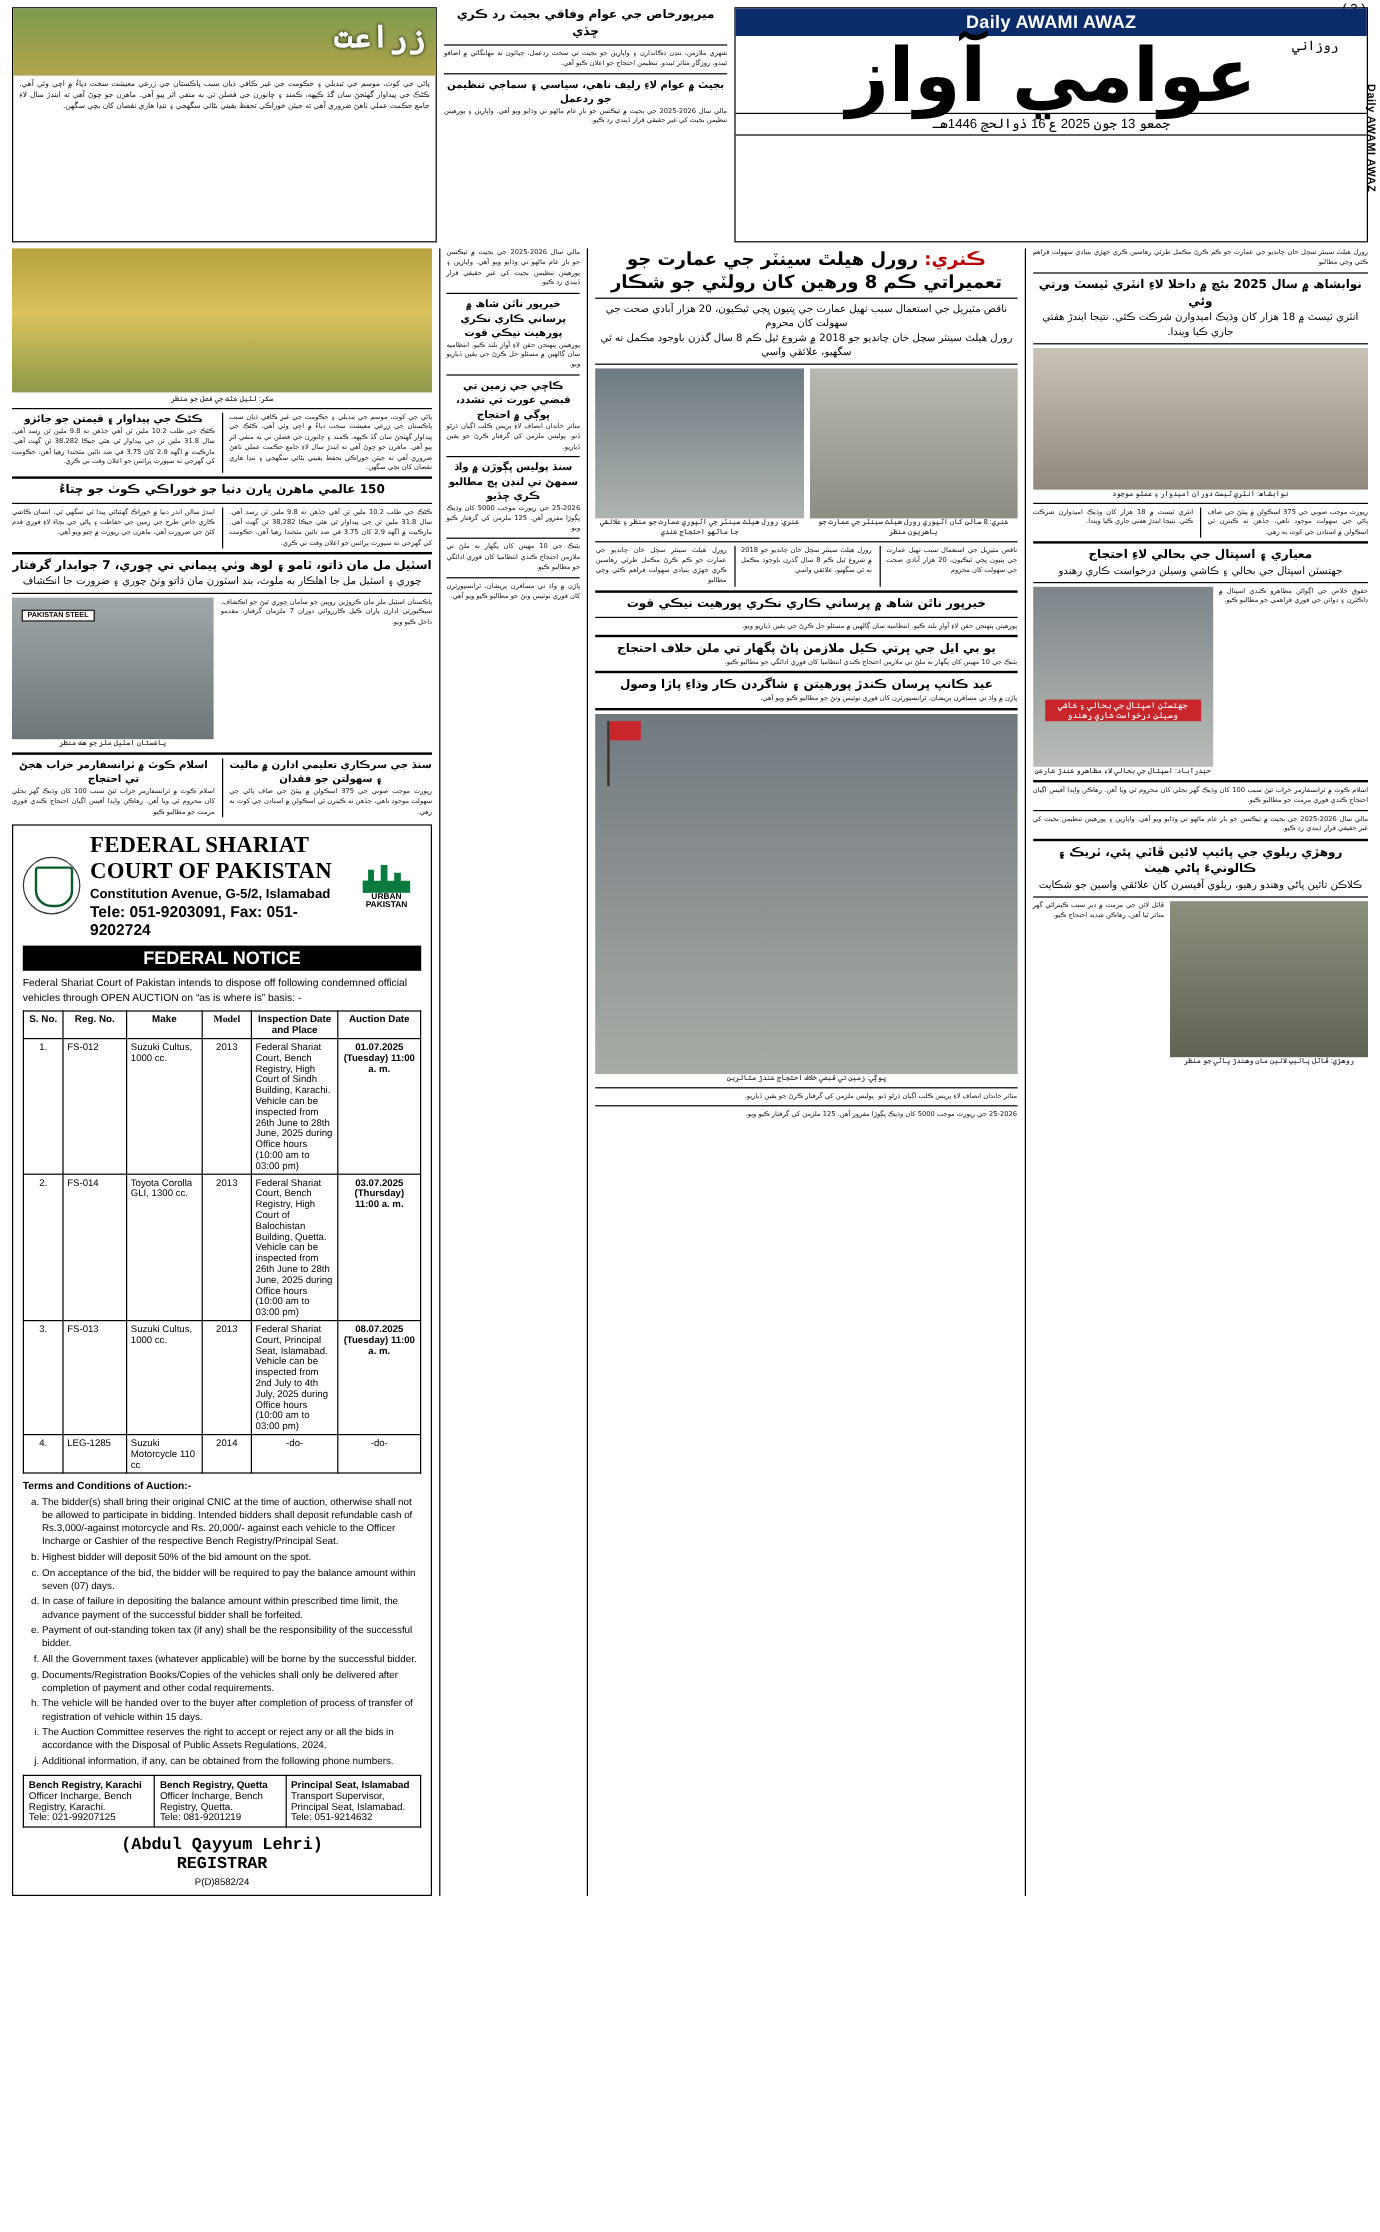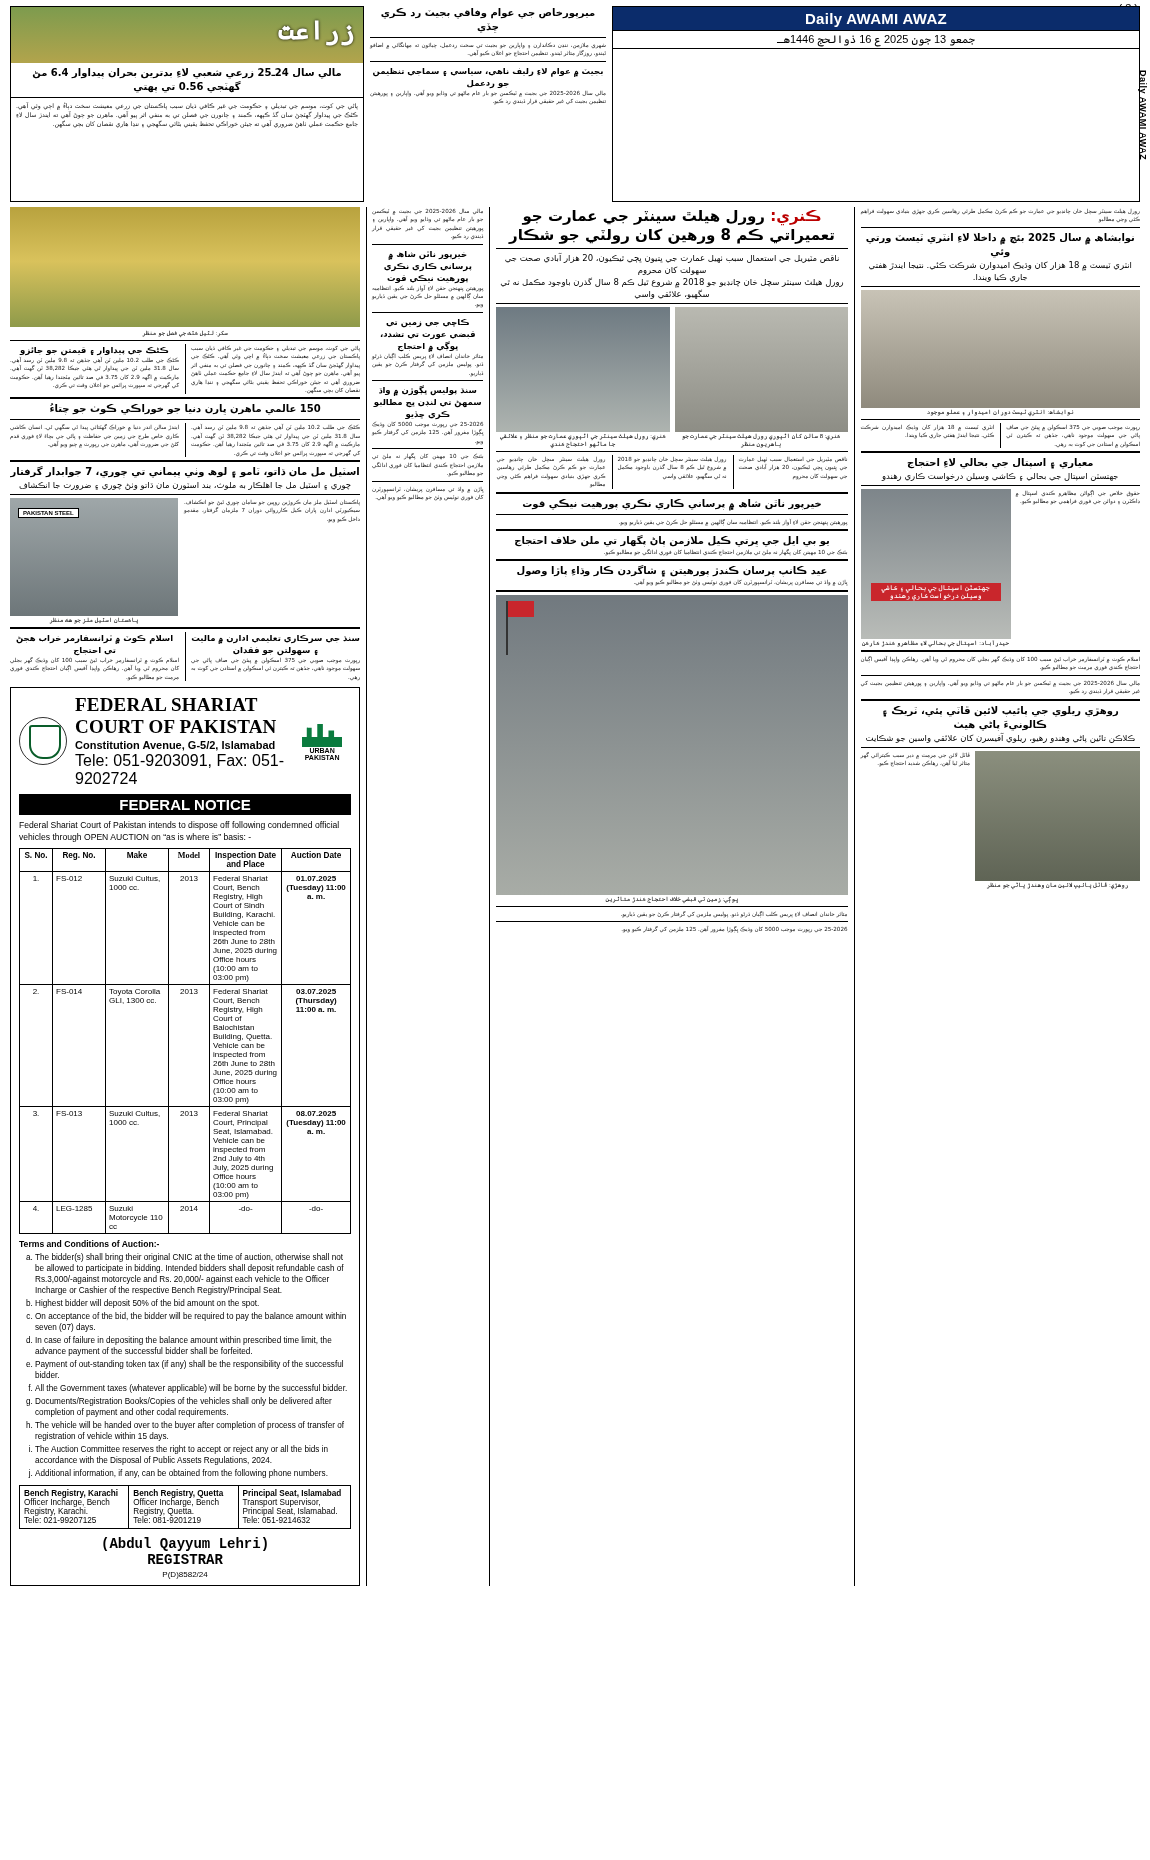--- a/index.html
+++ b/index.html
@@ -52,21 +52,21 @@
   .kicker{color:#b00;}
   .rulebold{border-top:2px solid #000;margin:3px 0;}
   .rulethin{border-top:1px solid #000;margin:3px 0;}
 
   
   .ad{border:1px solid #000;padding:6px 8px;box-sizing:border-box;}
   .ad-head{display:flex;align-items:center;gap:8px;}
   .ad-title{flex:1;text-align:left;}
   .ad-title h1{margin:0;font-size:19px;font-family:"Liberation Serif",serif;font-weight:bold;letter-spacing:.2px;}
   .ad-title h2{margin:1px 0 0;font-size:11px;font-weight:bold;}
-  .ad-title h3{margin:1px 0 0;font-size:16px;font-weight:normal;}
+  .ad-title h3{margin:1px 0 0;font-size:13px;font-weight:bold;}
   .emblem{width:46px;height:46px;border-radius:50%;background:#fff;border:1px solid #333;position:relative;}
   .emblem:before{content:"";position:absolute;left:9px;top:7px;width:28px;height:30px;border:2px solid #0a5d2a;border-radius:3px 3px 14px 14px;}
   .urbanlogo{width:58px;text-align:center;font-size:7px;font-weight:bold;}
   .urban-mark{width:40px;height:26px;margin:0 auto;background:
      linear-gradient(90deg,#0a7b3e 0 6px,transparent 6px),
      linear-gradient(#0a7b3e,#0a7b3e);background-size:100% 100%;
      clip-path:polygon(0 60%,12% 60%,12% 25%,24% 25%,24% 60%,38% 60%,38% 10%,52% 10%,52% 60%,66% 60%,66% 35%,80% 35%,80% 60%,100% 60%,100% 100%,0 100%);}
   .auction-bar{background:#000;color:#fff;text-align:center;font-weight:bold;font-size:15px;padding:2px 0;margin:6px 0 5px;}
   .ad p.intro{margin:0 0 5px;font-size:8.6px;line-height:11.5px;}
   table.auc{width:100%;border-collapse:collapse;font-size:8px;}
@@ -93,35 +93,43 @@
 
   <div class="pageno">( 3 )</div>
   <div class="sidelabel">Daily AWAMI AWAZ</div>
 
   <div class="masthead-wrap">
 
     <div class="mast-left">
       <div class="imgph green" style="height:56px;position:relative;">
         <div class="zraat" style="position:absolute;right:8px;top:8px;color:#fff;text-shadow:0 0 3px #000;">زراعت</div>
       </div>
-      <div class="headline h-m urdu" style="padding:3px 4px;border-bottom:1px solid #000;">مالي سال 24ـ25 زرعي شعبي لاءِ بدترين بحران پيداوار 6.4 مڻ گھٽجي 0.56 تي پهتي</div>
       <div class="urdu tiny" style="padding:3px 5px;">پاڻي جي کوٽ، موسم جي تبديلي ۽ حڪومت جي غير ڪافي ڌيان سبب پاڪستان جي زرعي معيشت سخت دٻاءُ ۾ اچي وئي آهي. ڪڻڪ جي پيداوار گهٽجڻ سان گڏ ڪپهه، ڪمند ۽ چانورن جي فصلن تي به منفي اثر پيو آهي. ماهرن جو چوڻ آهي ته ايندڙ سال لاءِ جامع حڪمت عملي ٺاهڻ ضروري آهي ته جيئن خوراڪي تحفظ يقيني بڻائي سگهجي ۽ ننڍا هاري نقصان کان بچي سگهن.</div>
     </div>
 
     <div class="mast-mid">
       <div class="headline h-m urdu">ميرپورخاص جي عوام وفاقي بجيٽ رد ڪري ڇڏي</div>
       <div class="rulethin"></div>
       <div class="urdu tinier">شهري ملازمن، ننڍن دڪاندارن ۽ واپارين جو بجيٽ تي سخت ردعمل، چيائون ته مهانگائي ۾ اضافو ٿيندو، روزگار متاثر ٿيندو. تنظيمن احتجاج جو اعلان ڪيو آهي.</div>
       <div class="rulethin"></div>
       <div class="headline h-s urdu">بجيٽ ۾ عوام لاءِ رليف ناهي، سياسي ۽ سماجي تنظيمن جو ردعمل</div>
       <div class="urdu tinier">مالي سال 2026-2025 جي بجيٽ ۾ ٽيڪسن جو بار عام ماڻهو تي وڌايو ويو آهي. واپارين ۽ پورهيتن تنظيمن بجيٽ کي غير حقيقي قرار ڏيندي رد ڪيو.</div>
     </div>
 
     <div class="mast-right">
       <div class="awaz-top">Daily AWAMI AWAZ</div>
+      <div style="display:flex;align-items:flex-start;justify-content:space-between;padding:2px 8px 0;">
+        <div style="width:70px;"></div>
+        <div style="flex:1;">
+          <div class="awaz-title">عوامي آواز</div>
+        </div>
+        <div style="width:70px;text-align:right;">
+          <div class="awaz-sub">روزاني</div>
+        </div>
+      </div>
       <div class="dateline">جمعو 13 جون 2025 ع 16 ذوالحج 1446هـ</div>
     </div>
   </div>
 
   <div class="cols">
 
     <div class="col" style="width:352px;">
 
       <div class="imgph field" style="height:120px;"></div>
       <div class="cap" style="margin:2px 0 3px;">سکر: لڻيل ڪڻڪ جي فصل جو منظر</div>

